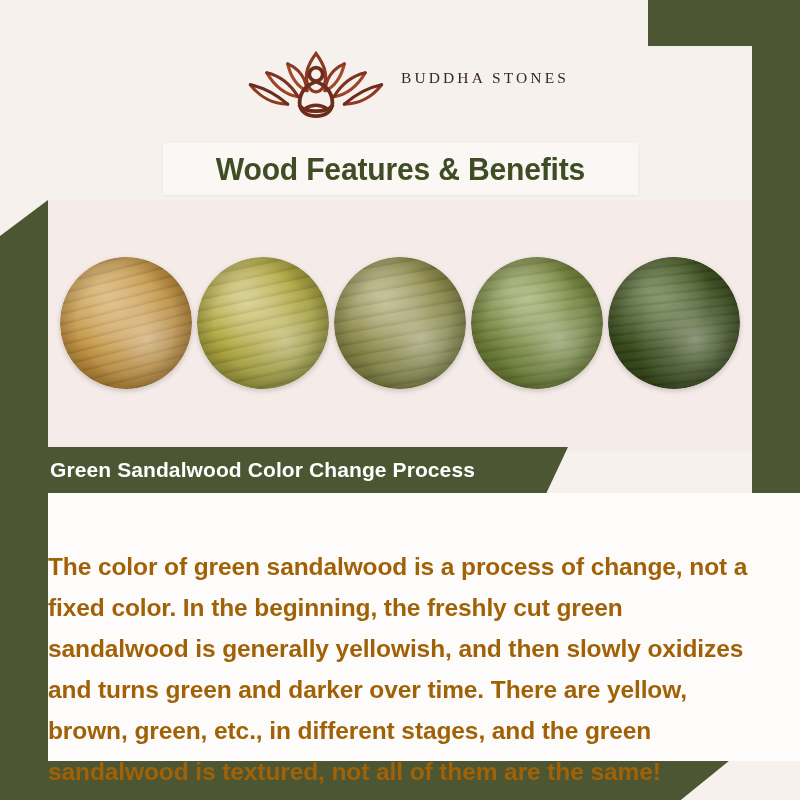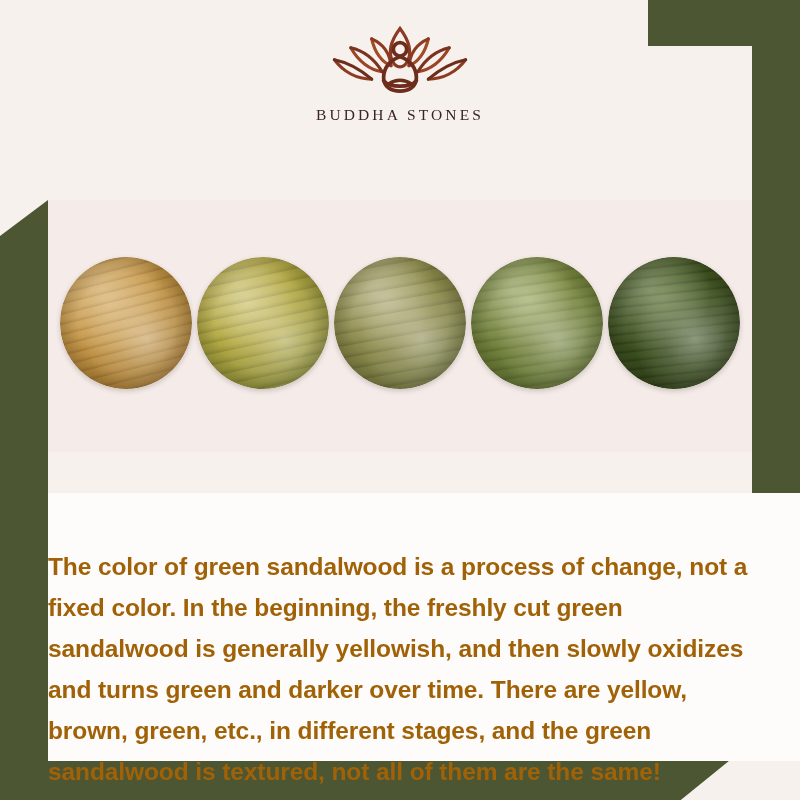--- a/index.html
+++ b/index.html
@@ -16,21 +16,21 @@
   .band-top-right{top:0;left:648px;width:152px;height:46px;}
   .band-right{top:0;left:752px;width:48px;height:600px;
     clip-path:polygon(0 0,100% 0,100% 100%,0 88%);}
   .band-left{top:200px;left:0;width:48px;height:600px;
     clip-path:polygon(0 6%,100% 0,100% 100%,0 100%);}
   .band-bottom{bottom:0;left:0;width:740px;height:48px;
     clip-path:polygon(0 0,100% 0,92% 100%,0 100%);}
 
   
   .header{position:absolute;top:0;left:48px;right:48px;height:150px;
-    display:flex;flex-direction:column;align-items:center;justify-content:flex-start;}
+    display:flex;flex-direction:row;align-items:center;justify-content:center;}
   .logo-mark{margin-top:18px;width:170px;height:82px;}
   .logo-word{
     margin-top:6px;
     font-family:"Liberation Serif", serif;
     font-size:15.5px;letter-spacing:3.1px;
     color:#3a2420;font-weight:400;
   }
 
   
   .title-plaque{
@@ -123,20 +123,23 @@
           <path d="M110 52 C 96 56, 88 68, 88 80 C 88 92, 98 98, 110 98 C 122 98, 132 92, 132 80 C 132 68, 124 56, 110 52 Z"></path>
 
           <path d="M88 84 C 96 94, 124 94, 132 84"></path>
           <path d="M96 88 C 104 82, 116 82, 124 88"></path>
         </g>
       </svg>
     </span>
     <span class="logo-word">BUDDHA STONES</span>
   </div>
 
+  <div class="title-plaque">
+    <span class="title-text">Wood Features &amp; Benefits</span>
+  </div>
 
   <div class="bead-area">
     <div class="bead-row">
       <div class="bead">
         <div class="grain" style="background:
                radial-gradient(circle at 38% 34%, #d7ab60 0%, #c79a4b 36%, #a87c33 72%, #8d6528 100%);"></div>
         <div class="grain" style="opacity:.5;mix-blend-mode:multiply;background:
                repeating-linear-gradient(-14deg, rgba(120,86,34,.00) 0px, rgba(120,86,34,.00) 3px, rgba(120,86,34,.42) 4px, rgba(120,86,34,.05) 7px, rgba(120,86,34,.00) 10px);"></div>
         <div class="shine"></div>
         <div class="vignette"></div>
@@ -169,18 +172,21 @@
         <div class="grain" style="background:
                radial-gradient(circle at 42% 30%, #5c7334 0%, #3e5220 40%, #33461b 72%, #1e2f10 100%);"></div>
         <div class="grain" style="opacity:.55;mix-blend-mode:multiply;background:
                repeating-linear-gradient(-6deg, rgba(18,30,10,.00) 0px, rgba(18,30,10,.00) 2px, rgba(18,30,10,.45) 3.5px, rgba(18,30,10,.06) 6px, rgba(18,30,10,.00) 9px);"></div>
         <div class="shine"></div>
         <div class="vignette"></div>
       </div>
     </div>
   </div>
 
+  <div class="section-banner">
+    <span class="section-banner-text">Green Sandalwood Color Change Process</span>
+  </div>
 
   <div class="body-panel">
     <p class="body-text">The color of green sandalwood is a process of change, not a fixed color. In the beginning, the freshly cut green sandalwood is generally yellowish, and then slowly oxidizes and turns green and darker over time. There are yellow, brown, green, etc., in different stages, and the green sandalwood is textured, not all of them are the same!</p>
   </div>
 
 </div>
 
 </body></html>

